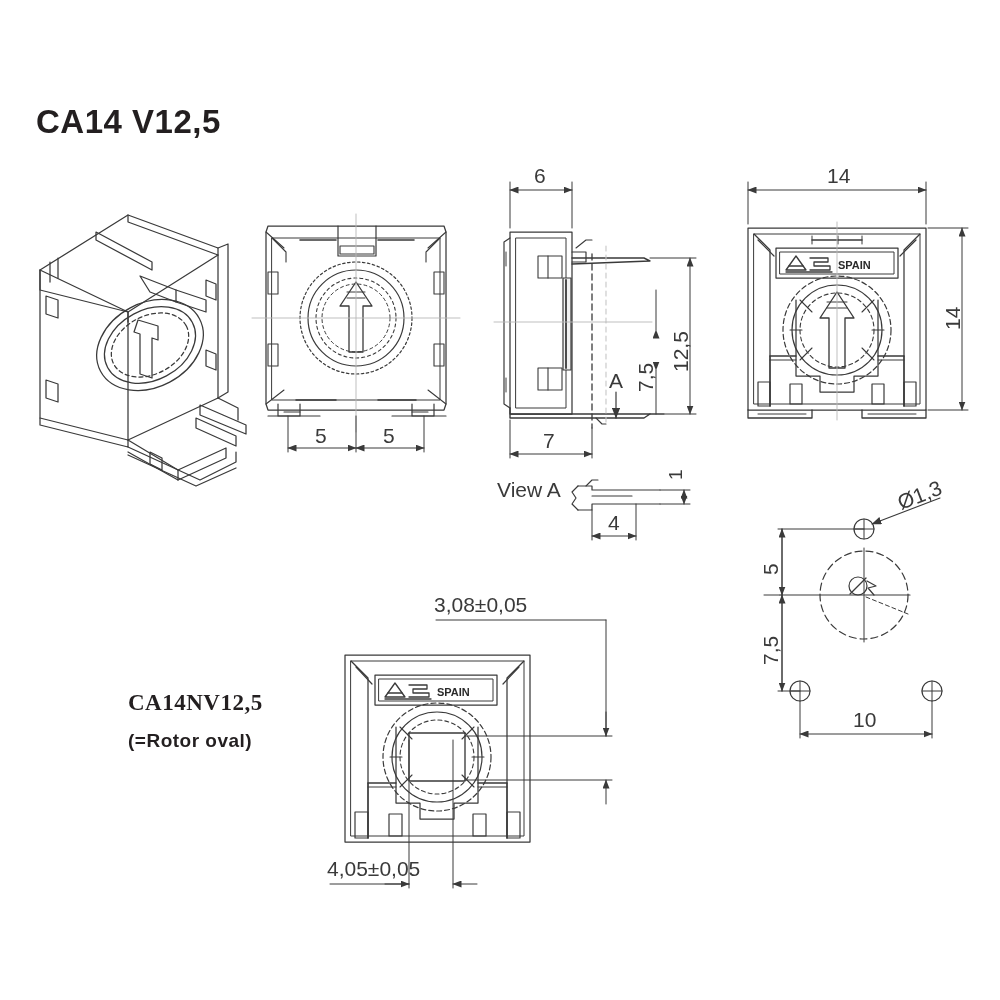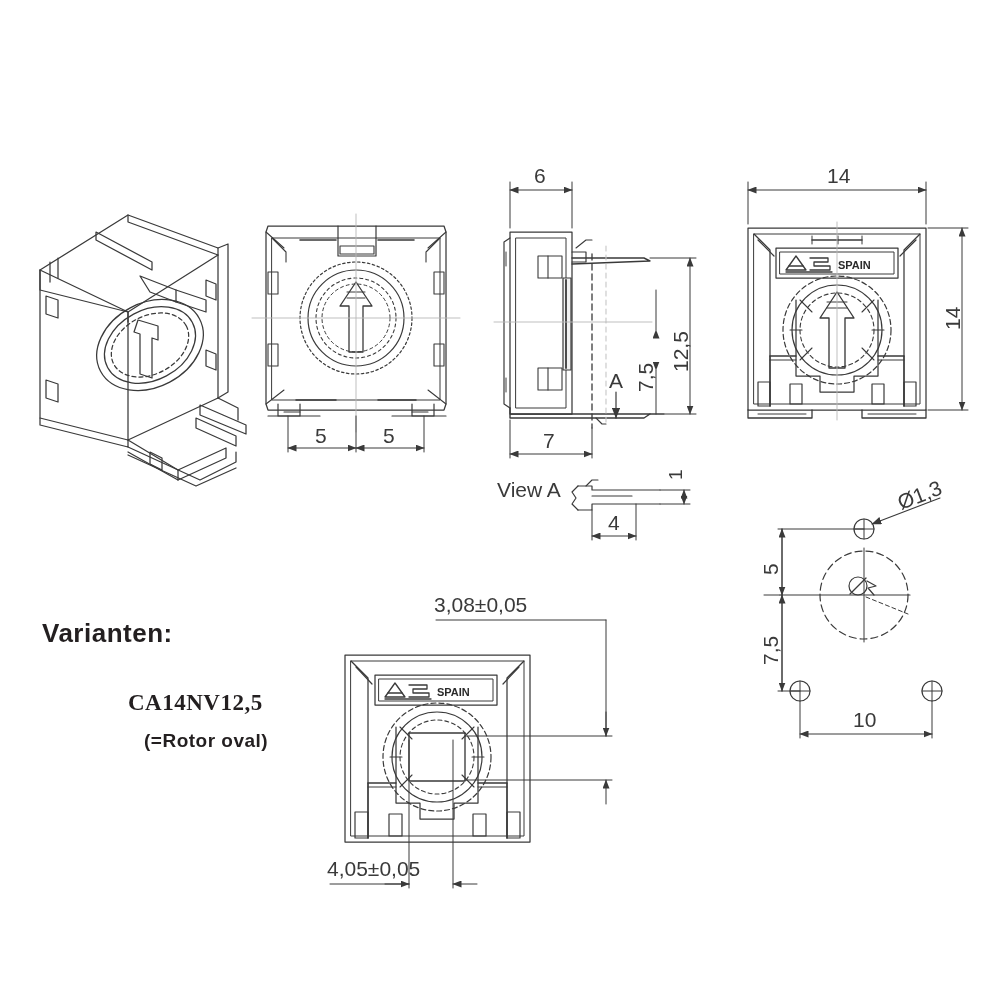--- a/index.html
+++ b/index.html
@@ -42,38 +42,37 @@
   #var-name {
     left: 128px;
     top: 690px;
     font-size: 23px;
     font-family: Liberation Serif, serif;
   }
   #var-sub {
     left: 128px;
     top: 730px;
     font-size: 19px;
-    margin-left: 16px;
   }
   svg { display:block; }
   text {
     font-family: "Liberation Sans", sans-serif;
     fill: #3a3a3a;
   }
   .dim { font-size: 21px; }
   .dimsm { font-size: 19px; }
   .viewa { font-size: 21px; }
   .logotxt { font-size: 11px; font-weight: bold; fill:#2a2a2a; }
 </style>
 </head>
 <body>
 
 <div id="sheet">
 
-  <div class="hdr" id="varianten">Varianten:</div>
+  <div class="hdr" id="title">CA14 V12,5</div>
   <div class="hdr" id="var-name">CA14NV12,5</div>
   <div class="hdr" id="var-sub">(=Rotor oval)</div>
 
   <svg width="1000" height="1000" viewBox="0 0 1000 1000">
 
     <defs>
       <marker id="ar" markerWidth="9" markerHeight="7" refX="8.5" refY="3.5" orient="auto">
         <polygon points="0,0 9,3.5 0,7" fill="#3a3a3a"></polygon>
       </marker>
       <marker id="arS" markerWidth="9" markerHeight="7" refX="0.5" refY="3.5" orient="auto">

